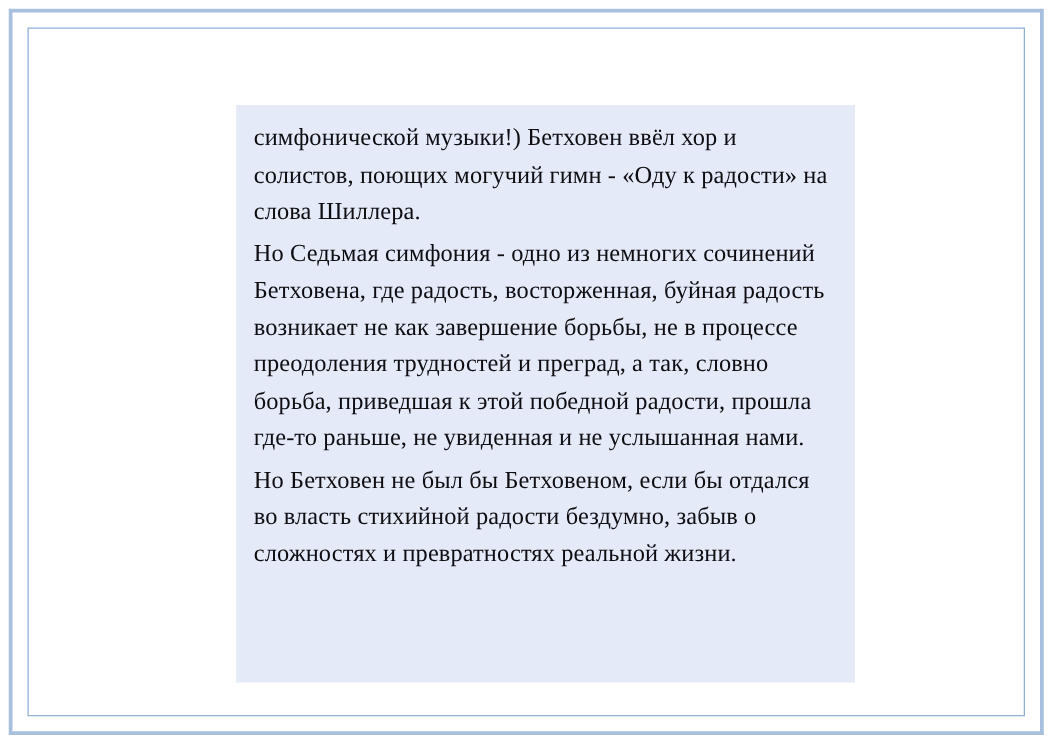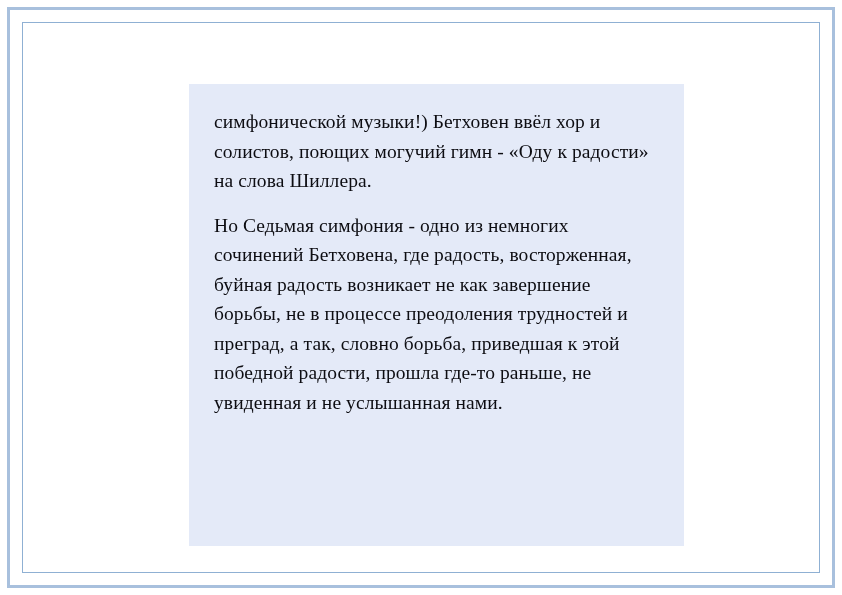--- a/index.html
+++ b/index.html
@@ -46,34 +46,35 @@
     left: 189px;
     top: 84px;
     width: 495px;
     height: 462px;
     box-sizing: border-box;
     background: #e4eaf8;
     padding: 8px 10px 6px 10px;
     overflow: hidden;
   }
   .para {
-    margin: 15px;
+    margin: 4px;
     font-size: 19.5px;
     line-height: 29.5px;
     color: #0d0d12;
     text-align: left;
     letter-spacing: 0.1px;
   }
 </style>
 </head>
 <body>
 
 <div class="slide">
 
   <div class="frame-outer"></div>
   <div class="frame-inner"></div>
 
   <div class="text-panel">
     <p class="para">симфонической музыки!) Бетховен ввёл хор и солистов, поющих могучий гимн - «Оду к радости» на слова Шиллера.</p>
     <p class="para">Но Седьмая симфония - одно из немногих сочинений Бетховена, где радость, восторженная, буйная радость возникает не как завершение борьбы, не в процессе преодоления трудностей и преград, а так, словно борьба, приведшая к этой победной радости, прошла где-то раньше, не увиденная и не услышанная нами.</p>
+    <p class="para">Но Бетховен не был бы Бетховеном, если бы отдался во власть стихийной радости бездумно, забыв о сложностях и превратностях реальной жизни.</p>
   </div>
 
 </div>
 
 </body></html>

